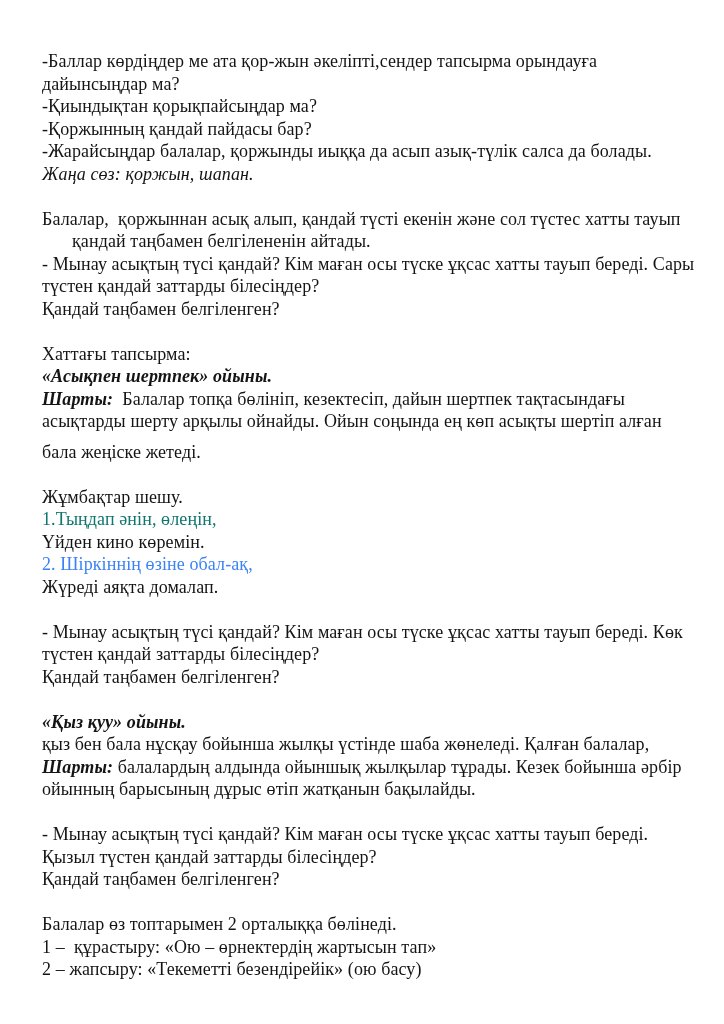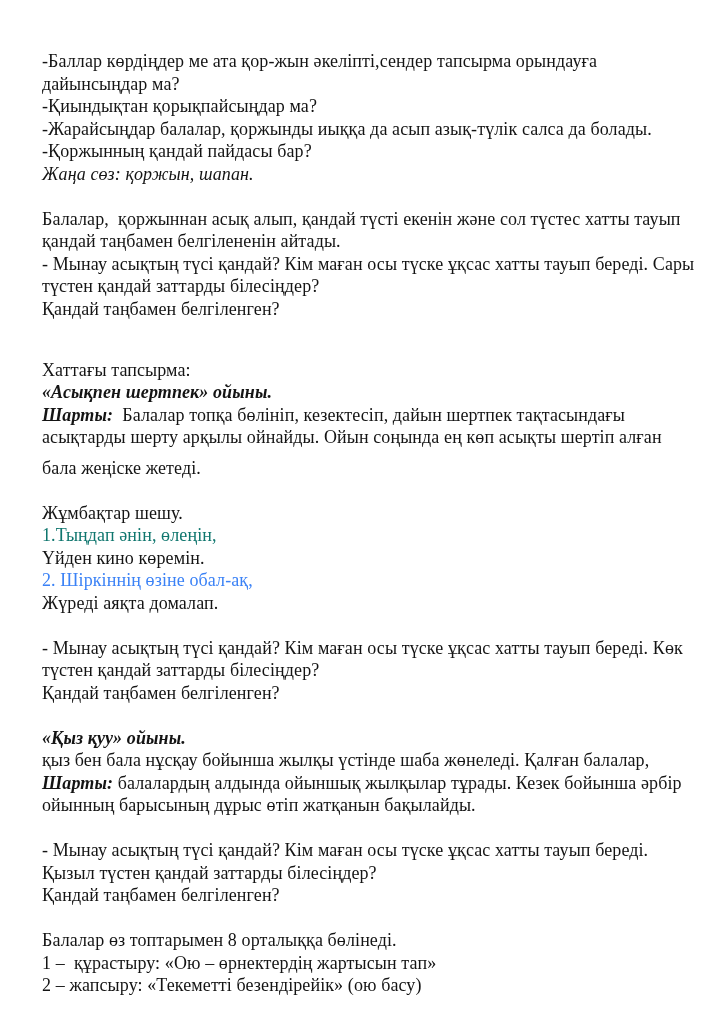--- a/index.html
+++ b/index.html
@@ -33,31 +33,31 @@
   .r-bi { font-style: italic; font-weight: 700; }
 </style>
 </head>
 <body style="background: rgb(255, 255, 255);">
 
 <div class="page">
   <div class="doc-body" id="doc-body">
       <div class="line" style="color: rgb(20, 20, 20);"><span class="r-n">-Баллар көрдіңдер ме ата қор-жын әкеліпті,сендер тапсырма орындауға</span></div>
       <div class="line" style="color: rgb(20, 20, 20);"><span class="r-n">дайынсыңдар ма?</span></div>
       <div class="line" style="color: rgb(20, 20, 20);"><span class="r-n">-Қиындықтан қорықпайсыңдар ма?</span></div>
+      <div class="line" style="color: rgb(20, 20, 20);"><span class="r-n">-Қоржынның қандай пайдасы бар?</span></div>
       <div class="line" style="color: rgb(20, 20, 20);"><span class="r-n">-Жарайсыңдар балалар, қоржынды иыққа да асып азық-түлік салса да болады.</span></div>
-      <div class="line" style="color: rgb(20, 20, 20);"><span class="r-n">-Қоржынның қандай пайдасы бар?</span></div>
       <div class="line" style="color: rgb(20, 20, 20);"><span class="r-i">Жаңа сөз: қоржын, шапан.</span></div>
       <div class="line" style="color: rgb(20, 20, 20);"></div>
       <div class="line" style="color: rgb(20, 20, 20);"><span class="r-n">Балалар,  қоржыннан асық алып, қандай түсті екенін және сол түстес хатты тауып</span></div>
-      <div class="line" style="color: rgb(20, 20, 20);"><span class="r-n">қандай таңбамен белгілененін айтады.</span></div>
+      <div class="line" style="color: rgb(20, 20, 20); margin-left: 30px;"><span class="r-n">қандай таңбамен белгілененін айтады.</span></div>
       <div class="line" style="color: rgb(20, 20, 20);"><span class="r-n">- Мынау асықтың түсі қандай? Кім маған осы түске ұқсас хатты тауып береді. Сары</span></div>
       <div class="line" style="color: rgb(20, 20, 20);"><span class="r-n">түстен қандай заттарды білесіңдер?</span></div>
       <div class="line" style="color: rgb(20, 20, 20);"><span class="r-n">Қандай таңбамен белгіленген?</span></div>
       <div class="line" style="color: rgb(20, 20, 20);"></div>
-      <div class="line" style="color: rgb(20, 20, 20); margin-top: 16px;"><span class="r-n">Хаттағы тапсырма:</span></div>
+      <div class="line" style="color: rgb(20, 20, 20);"><span class="r-n">Хаттағы тапсырма:</span></div>
       <div class="line" style="color: rgb(20, 20, 20);"><span class="r-bi">«Асықпен шертпек» ойыны.</span></div>
       <div class="line" style="color: rgb(20, 20, 20);"><span class="r-bi">Шарты:</span><span class="r-n">  Балалар топқа бөлініп, кезектесіп, дайын шертпек тақтасындағы</span></div>
       <div class="line" style="color: rgb(20, 20, 20);"><span class="r-n">асықтарды шерту арқылы ойнайды. Ойын соңында ең көп асықты шертіп алған</span></div>
       <div class="line" style="color: rgb(20, 20, 20); margin-top: 8px;"><span class="r-n">бала жеңіске жетеді.</span></div>
       <div class="line" style="color: rgb(20, 20, 20);"></div>
       <div class="line" style="color: rgb(20, 20, 20);"><span class="r-n">Жұмбақтар шешу.</span></div>
       <div class="line" style="color: #0f766e;"><span class="r-n">1.Тыңдап әнін, өлеңін,</span></div>
       <div class="line" style="color: rgb(20, 20, 20);"><span class="r-n">Үйден кино көремін.</span></div>
       <div class="line" style="color: #3b82f6;"><span class="r-n">2. Шіркіннің өзіне обал-ақ,</span></div>
       <div class="line" style="color: rgb(20, 20, 20);"><span class="r-n">Жүреді аяқта домалап.</span></div>
@@ -68,17 +68,17 @@
       <div class="line" style="color: rgb(20, 20, 20);"></div>
       <div class="line" style="color: rgb(20, 20, 20);"><span class="r-bi">«Қыз қуу» ойыны.</span></div>
       <div class="line" style="color: rgb(20, 20, 20);"><span class="r-n">қыз бен бала нұсқау бойынша жылқы үстінде шаба жөнеледі. Қалған балалар,</span></div>
       <div class="line" style="color: rgb(20, 20, 20);"><span class="r-bi">Шарты:</span><span class="r-n"> балалардың алдында ойыншық жылқылар тұрады. Кезек бойынша әрбір</span></div>
       <div class="line" style="color: rgb(20, 20, 20);"><span class="r-n">ойынның барысының дұрыс өтіп жатқанын бақылайды.</span></div>
       <div class="line" style="color: rgb(20, 20, 20);"></div>
       <div class="line" style="color: rgb(20, 20, 20);"><span class="r-n">- Мынау асықтың түсі қандай? Кім маған осы түске ұқсас хатты тауып береді.</span></div>
       <div class="line" style="color: rgb(20, 20, 20);"><span class="r-n">Қызыл түстен қандай заттарды білесіңдер?</span></div>
       <div class="line" style="color: rgb(20, 20, 20);"><span class="r-n">Қандай таңбамен белгіленген?</span></div>
       <div class="line" style="color: rgb(20, 20, 20);"></div>
-      <div class="line" style="color: rgb(20, 20, 20);"><span class="r-n">Балалар өз топтарымен 8 орталыққа бөлінеді.</span></div>
+      <div class="line" style="color: rgb(20, 20, 20);"><span class="r-n">Балалар өз топтарымен 2 орталыққа бөлінеді.</span></div>
       <div class="line" style="color: rgb(20, 20, 20);"><span class="r-n">1 –  құрастыру: «Ою – өрнектердің жартысын тап»</span></div>
       <div class="line" style="color: rgb(20, 20, 20);"><span class="r-n">2 – жапсыру: «Текеметті безендірейік» (ою басу)</span></div>
     </div>
 </div>
 
 </body></html>

